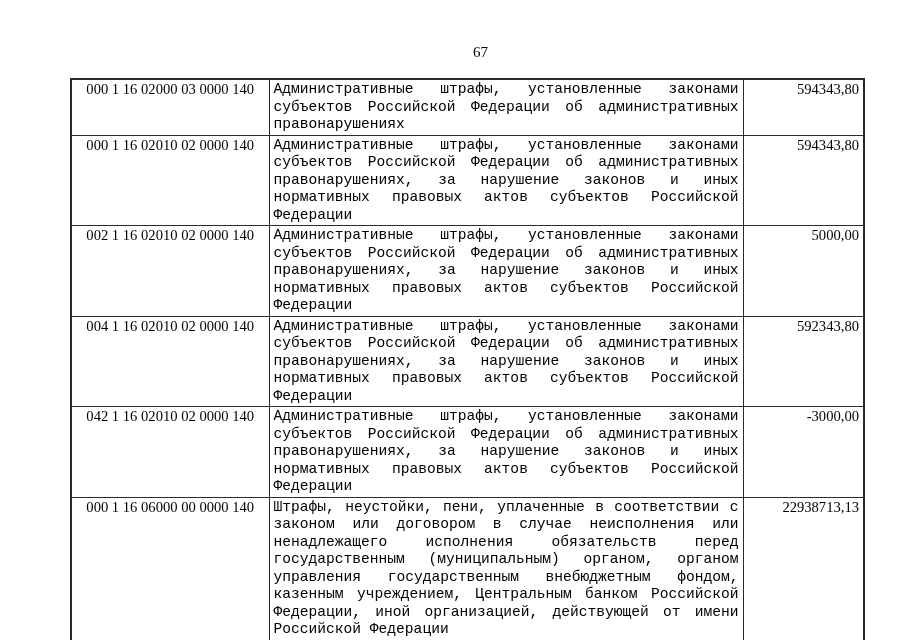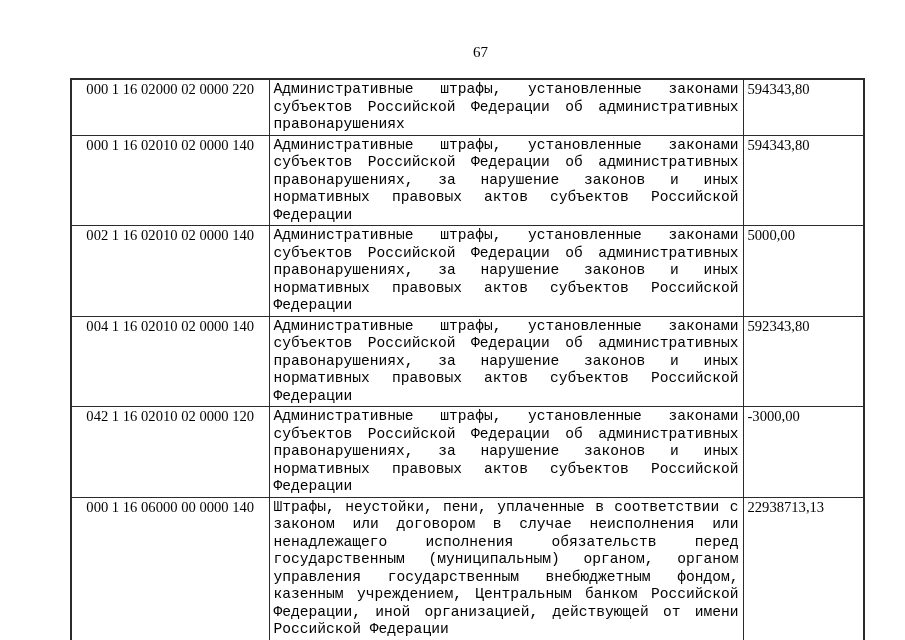--- a/index.html
+++ b/index.html
@@ -47,60 +47,60 @@
     padding-left: 2px;
     padding-right: 2px;
   }
   td.cell-desc {
     text-align: justify;
     padding-left: 6px;
     padding-right: 6px;
     font-family: Liberation Mono, monospace;
   }
   td.cell-amount {
-    text-align: left;
+    text-align: right;
   }
   col.col-code   { width: 198px; }
   col.col-desc   { width: 474px; }
   col.col-amount { width: 121px; }
 </style>
 </head>
 <body>
 
 <div class="page-number">67</div>
 
 <table class="budget-table">
   <colgroup>
     <col class="col-code">
     <col class="col-desc">
     <col class="col-amount">
   </colgroup>
   <tbody>
     <tr>
-      <td class="cell-code">000 1 16 02000 02 0000 220</td>
+      <td class="cell-code">000 1 16 02000 03 0000 140</td>
       <td class="cell-desc">Административные штрафы, установленные законами субъектов Российской Федерации об административных правонарушениях</td>
       <td class="cell-amount">594343,80</td>
     </tr>
     <tr>
       <td class="cell-code">000 1 16 02010 02 0000 140</td>
       <td class="cell-desc">Административные штрафы, установленные законами субъектов Российской Федерации об административных правонарушениях, за нарушение законов и иных нормативных правовых актов субъектов Российской Федерации</td>
       <td class="cell-amount">594343,80</td>
     </tr>
     <tr>
       <td class="cell-code">002 1 16 02010 02 0000 140</td>
       <td class="cell-desc">Административные штрафы, установленные законами субъектов Российской Федерации об административных правонарушениях, за нарушение законов и иных нормативных правовых актов субъектов Российской Федерации</td>
       <td class="cell-amount">5000,00</td>
     </tr>
     <tr>
       <td class="cell-code">004 1 16 02010 02 0000 140</td>
       <td class="cell-desc">Административные штрафы, установленные законами субъектов Российской Федерации об административных правонарушениях, за нарушение законов и иных нормативных правовых актов субъектов Российской Федерации</td>
       <td class="cell-amount">592343,80</td>
     </tr>
     <tr>
-      <td class="cell-code">042 1 16 02010 02 0000 120</td>
+      <td class="cell-code">042 1 16 02010 02 0000 140</td>
       <td class="cell-desc">Административные штрафы, установленные законами субъектов Российской Федерации об административных правонарушениях, за нарушение законов и иных нормативных правовых актов субъектов Российской Федерации</td>
       <td class="cell-amount">-3000,00</td>
     </tr>
     <tr>
       <td class="cell-code">000 1 16 06000 00 0000 140</td>
       <td class="cell-desc">Штрафы, неустойки, пени, уплаченные в соответствии с законом или договором в случае неисполнения или ненадлежащего исполнения обязательств перед государственным (муниципальным) органом, органом управления государственным внебюджетным фондом, казенным учреждением, Центральным банком Российской Федерации, иной организацией, действующей от имени Российской Федерации</td>
       <td class="cell-amount">22938713,13</td>
     </tr>
   </tbody>
 </table>

